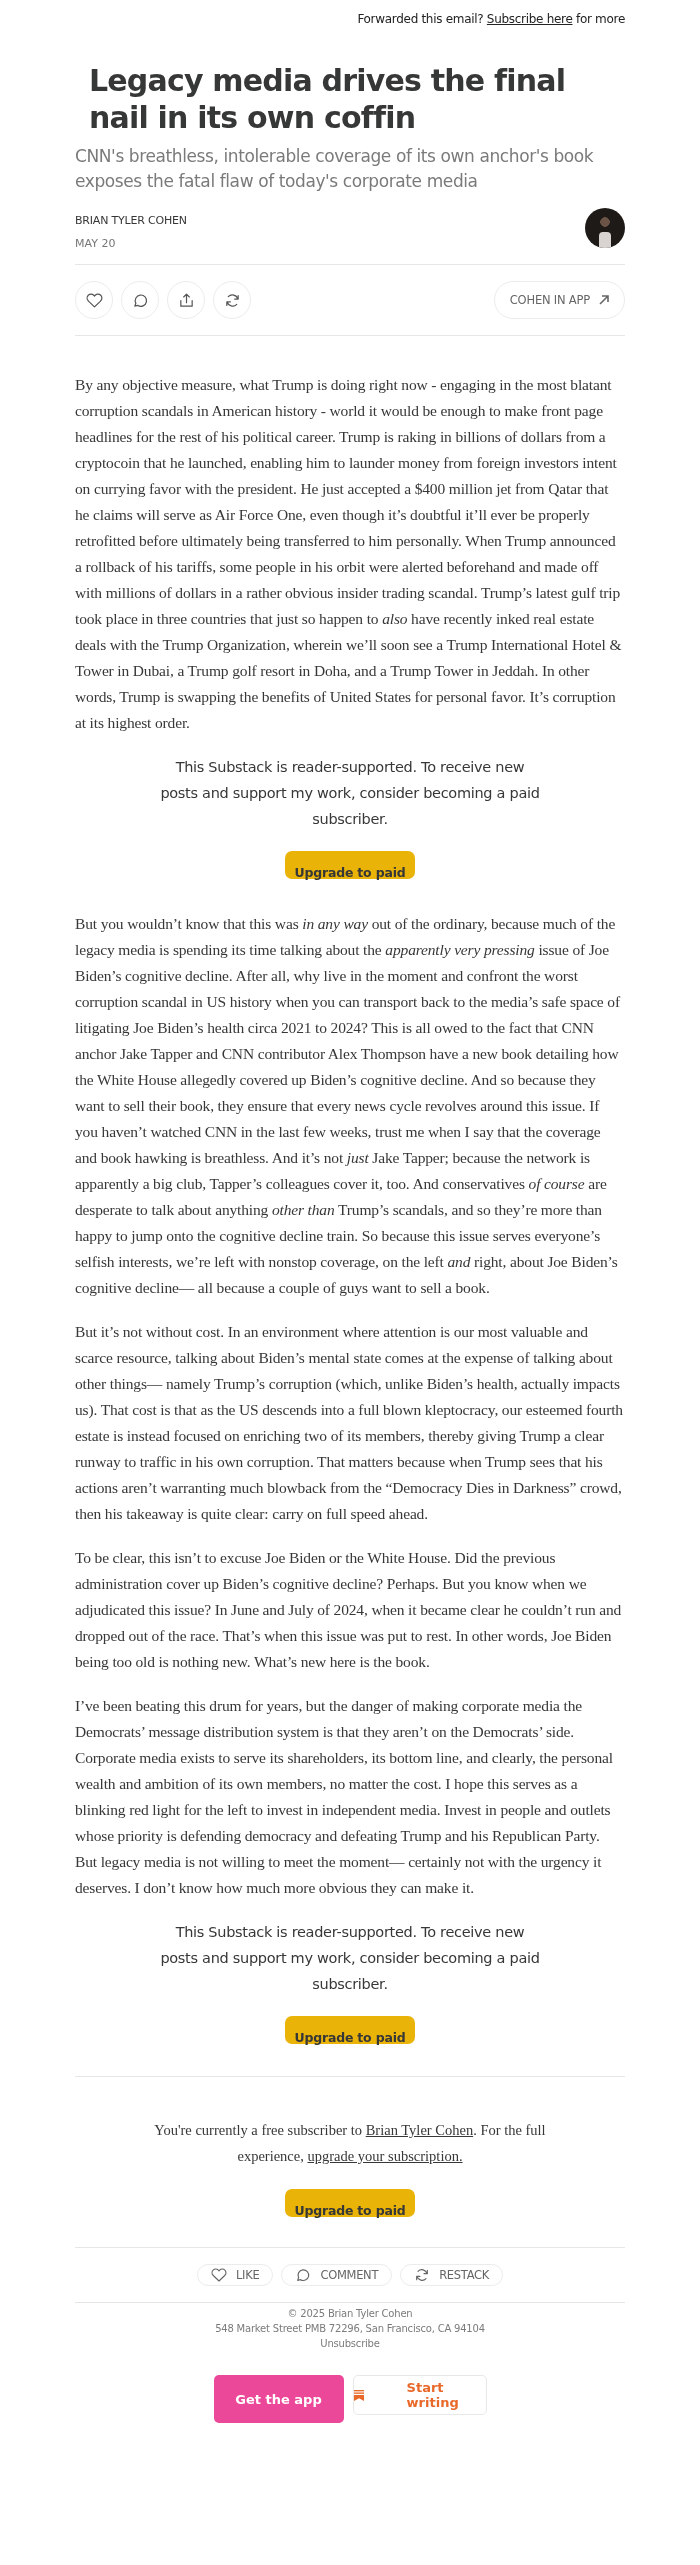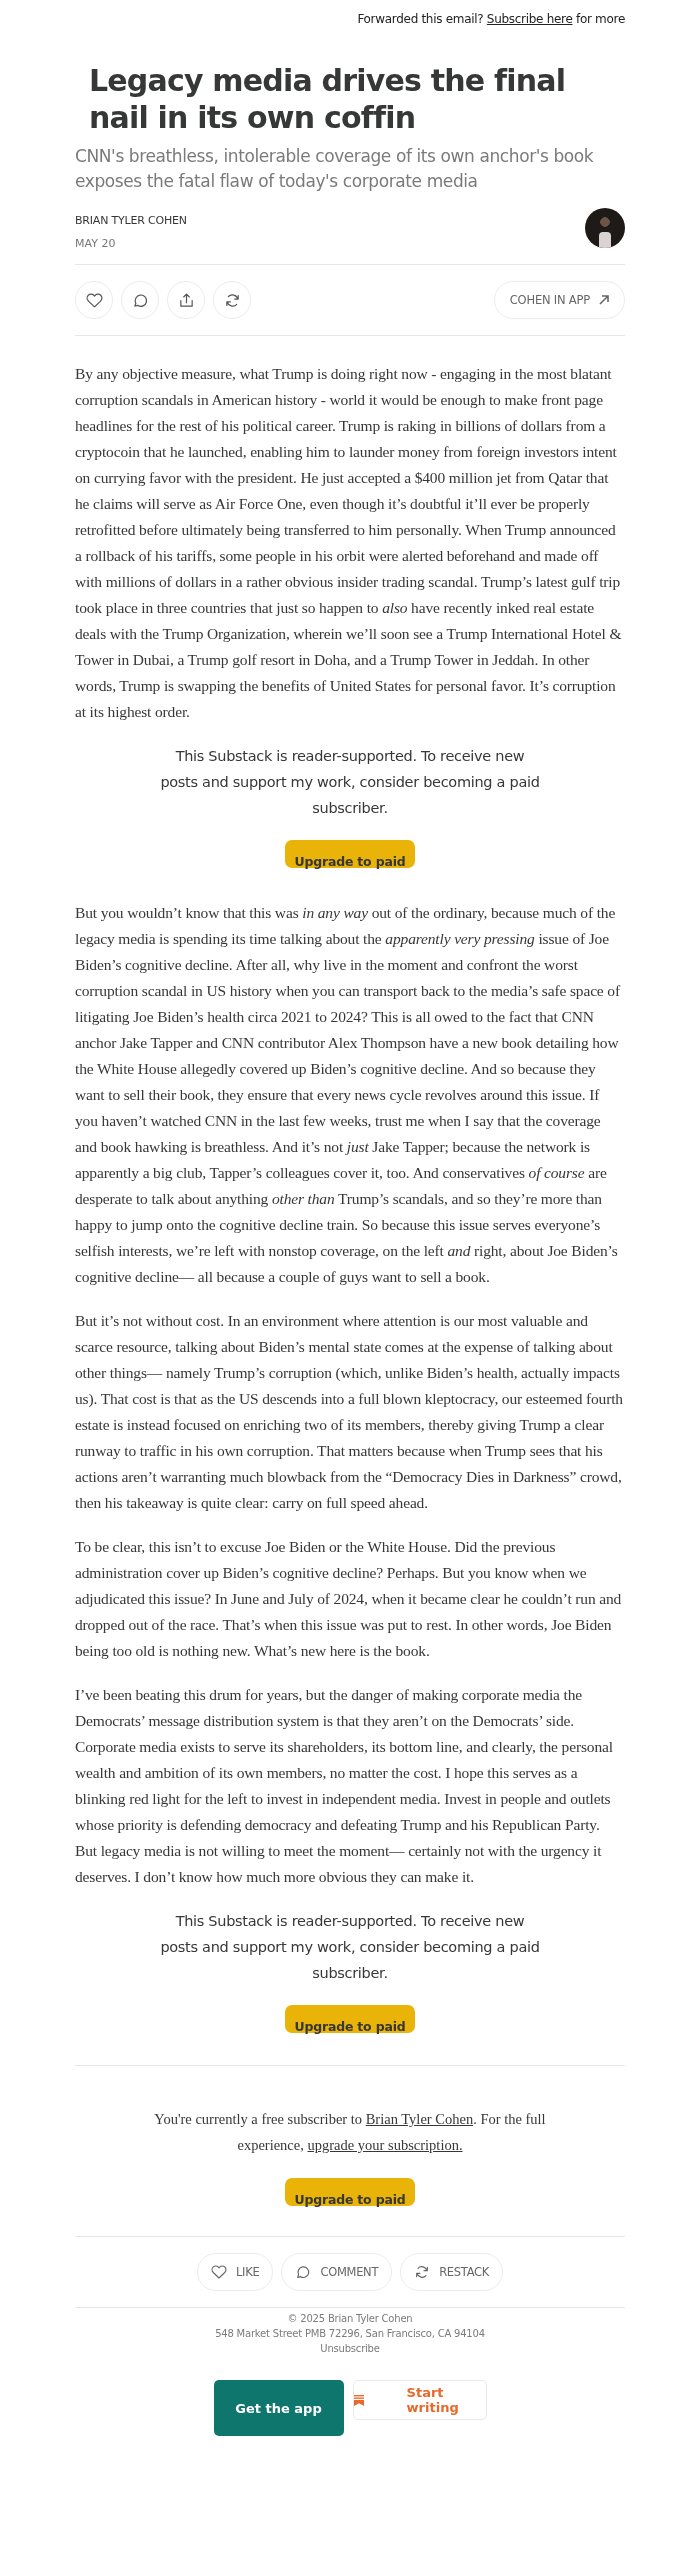--- a/index.html
+++ b/index.html
@@ -14,36 +14,36 @@
   .author { font-family: "DejaVu Sans", sans-serif; font-size: 11px; color: #363737; letter-spacing: -0.2px; }
   .date { font-family: "DejaVu Sans", sans-serif; font-size: 11px; color: #777; margin-top: 10px; }
   .avatar { position: absolute; right: 0; top: -6px; width: 40px; height: 40px; border-radius: 50%; background: radial-gradient(circle at 50% 35%, #6b5446 0 14%, #1e1a18 15% 100%); overflow: hidden; }
   .avatar::after { content: ""; position: absolute; left: 14px; bottom: 0; width: 12px; height: 16px; background: #d9d4d2; border-radius: 4px 4px 0 0; }
   .divider { border-top: 1px solid #e6e6e6; }
   .actions { display: flex; align-items: center; padding: 16px 0; }
   .circle-btn { width: 38px; height: 38px; border: 1px solid #ececec; border-radius: 50%; display: flex; align-items: center; justify-content: center; margin-right: 8px; background: #fff; }
   .circle-btn svg { width: 17px; height: 17px; stroke: #555; fill: none; stroke-width: 1.7; stroke-linecap: round; stroke-linejoin: round; }
   .read-app { margin-left: auto; height: 38px; border: 1px solid #ececec; border-radius: 19px; padding: 0 14px 0 15px; display: flex; align-items: center; font-family: "DejaVu Sans", sans-serif; font-size: 11.5px; color: #666; letter-spacing: -0.2px; }
   .read-app svg { width: 12px; height: 12px; stroke: #666; stroke-width: 1.6; fill: none; margin-left: 8px; }
-  .body { margin-top: 25px; }
+  .body { margin-top: 36px; }
   .body p { font-family: "Liberation Serif", serif; font-size: 15.5px; line-height: 26px; color: #363737; margin-bottom: 18px; letter-spacing: -0.15px; }
   .body p em { font-style: italic; }
   .cta { text-align: center; margin: 12px 0 30px; }
   .cta-text { font-family: "DejaVu Sans", sans-serif; font-size: 14.5px; line-height: 26px; color: #363737; width: 390px; margin: 0 auto; letter-spacing: -0.3px; }
   .upgrade-btn { display: inline-block; margin-top: 19px; background: #eab308; color: #363737; font-family: "DejaVu Sans", sans-serif; font-weight: bold; font-size: 12.5px; letter-spacing: -0.2px; width: 130px; height: 28px; line-height: 44px; border-radius: 7px; border: none; }
   .free-sub { text-align: center; padding-top: 40px; }
   .free-sub .txt { font-family: "Liberation Serif", serif; font-size: 14.5px; line-height: 26px; color: #363737; width: 420px; margin: 0 auto; }
   .free-sub .txt a { color: #363737; text-decoration: underline; }
   .bottom-actions { display: flex; justify-content: center; padding: 16px 0; }
-  .pill-btn { height: 38px; border: 1px solid #ececec; border-radius: 19px; padding: 0 13px; display: flex; align-items: center; margin: 0 4px; font-family: "DejaVu Sans", sans-serif; font-size: 11.5px; color: #666; letter-spacing: -0.3px; }
+  .pill-btn { height: 22px; border: 1px solid #ececec; border-radius: 19px; padding: 0 13px; display: flex; align-items: center; margin: 0 4px; font-family: "DejaVu Sans", sans-serif; font-size: 11.5px; color: #666; letter-spacing: -0.3px; }
   .pill-btn svg { width: 16px; height: 16px; stroke: #666; fill: none; stroke-width: 1.7; stroke-linecap: round; stroke-linejoin: round; margin-right: 9px; }
   .footer { text-align: center; font-family: "DejaVu Sans", sans-serif; font-size: 10px; color: #7b7b7b; line-height: 15px; padding-top: 3px; letter-spacing: -0.2px; }
   .footer a { color: #7b7b7b; text-decoration: none; }
   .app-row { display: flex; justify-content: center; margin-top: 24px; }
-  .get-app { width: 130px; height: 56px; background: #0f766e; color: #fff; border-radius: 5px; font-family: "DejaVu Sans", sans-serif; font-weight: bold; font-size: 13px; display: flex; align-items: center; justify-content: center; margin-right: 9px; }
+  .get-app { width: 130px; height: 48px; background: #ec4899; color: #fff; border-radius: 5px; font-family: "DejaVu Sans", sans-serif; font-weight: bold; font-size: 13px; display: flex; align-items: center; justify-content: center; margin-right: 9px; }
   .start-writing { width: 134px; height: 40px; background: #fff; border: 1px solid #e8e8e8; border-radius: 5px; color: #e8692a; font-family: "DejaVu Sans", sans-serif; font-weight: bold; font-size: 13px; display: flex; align-items: center; justify-content: center; gap: 32px; }
   .start-writing svg { width: 12px; height: 13px; margin-right: 11px; }
 </style>
 </head>
 <body>
 
 <div class="wrap">
 
   <div class="forward">
     <span>Forwarded this email?</span>

